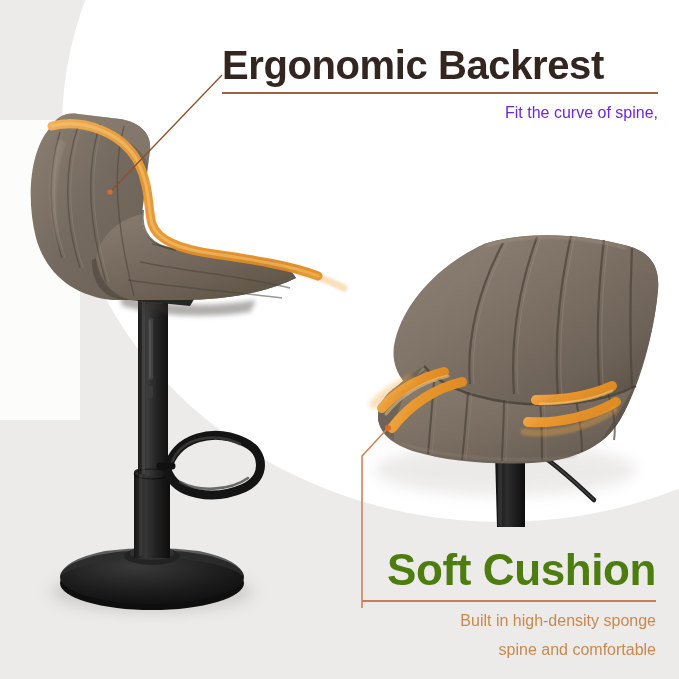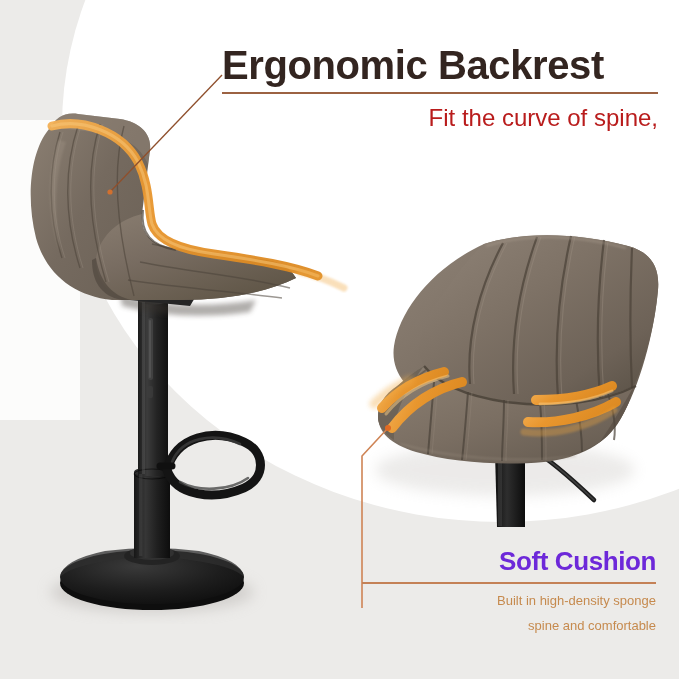--- a/index.html
+++ b/index.html
@@ -95,44 +95,44 @@
     text-align: left;
   }
   #callout-top .rule {
     margin-top: 7px;
     height: 1.5px;
     background: #9c6242;
     width: 100%;
   }
   #callout-top .subline {
     margin-top: 9px;
-    font-size: 24px;
-    color: #b91c1c;
+    font-size: 16px;
+    color: #6d28d9;
   }
 
   #callout-bottom {
     left: 362px;
     top: 548px;
     width: 294px;
     text-align: right;
   }
   #callout-bottom .headline {
-    font-size: 26px;
-    color: #6d28d9;
+    font-size: 44px;
+    color: #4d7c0f;
     text-align: right;
   }
   #callout-bottom .rule {
     margin-top: 8px;
     height: 1.5px;
     background: #c48156;
     width: 100%;
   }
   #callout-bottom .subline {
     margin-top: 9px;
-    font-size: 13px;
+    font-size: 16px;
     color: #c68a4e;
   }
 </style>
 </head>
 <body>
 
 <div id="stage">
 
   <div class="bg-white-ellipse"></div>
   <div class="bg-white-fill-top"></div>

